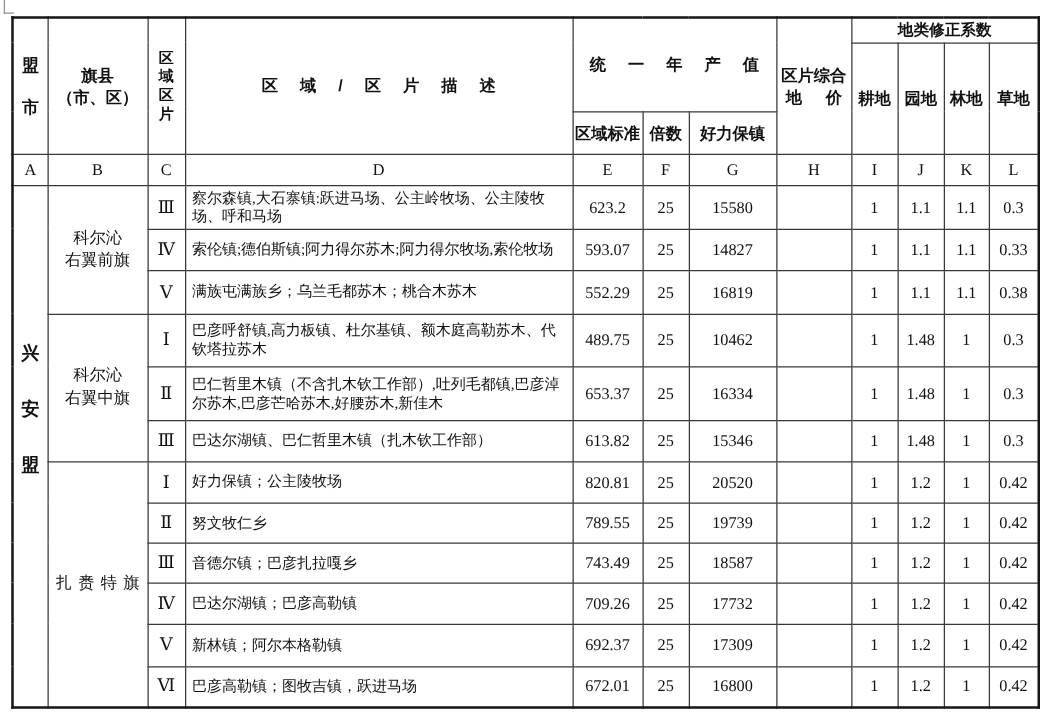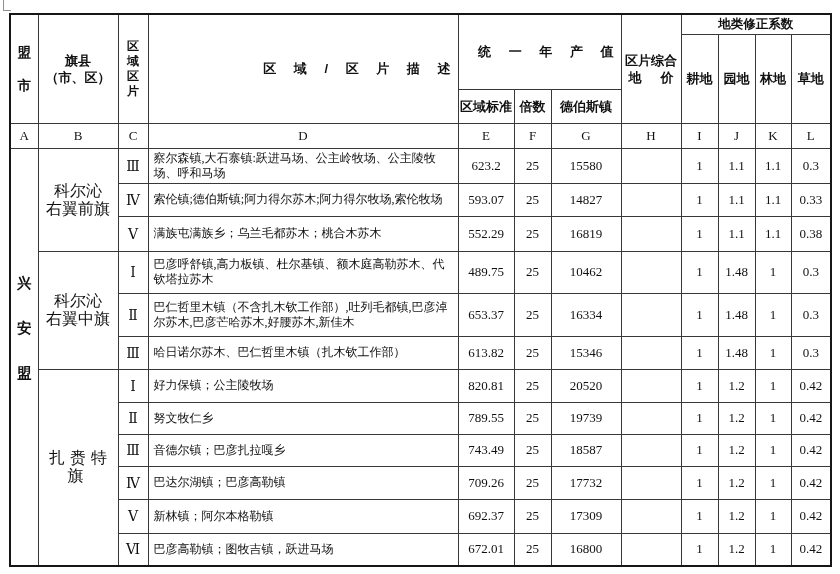--- a/index.html
+++ b/index.html
@@ -24,35 +24,35 @@
   }
   td{
     border:1px solid #383838;text-align:center;vertical-align:middle;
     padding:0;color:#111;overflow:hidden;
   }
   .hd{
     font-family:"Liberation Sans","DejaVu Sans",sans-serif;
     font-weight:bold;font-size:13px;line-height:17px;
   }
   .hd-sm{font-size:12.5px;margin-left:10px;}
-  .spaced{letter-spacing:7px;text-indent:7px;text-align:right;}
+  .spaced{letter-spacing:7px;text-indent:7px;}
   .vchars div{margin:0;}
   .v2 div{line-height:33px;font-size:13.5px;}
   .v4 div{line-height:15px;font-size:12px;}
   .vleague{position:relative;top:-28px;}
   .vleague div{line-height:45px;font-size:14.5px;font-family:"Liberation Sans","DejaVu Sans",sans-serif;font-weight:bold;}
   .justify-row{display:flex;justify-content:space-between;padding:0 7px;}
   .letters td{font-size:13px;font-family:"Liberation Serif",serif;}
   .zone-c{font-size:14px;font-family:"DejaVu Serif","DejaVu Sans",serif;}
   .desc{
     text-align:left;padding:1px 5px;font-size:12px;line-height:15px;
     font-family:"Liberation Serif",serif;
   }
   .num{font-size:13px;font-family:"Liberation Serif",serif;}
-  .banner-c{font-size:16px;line-height:18px;font-family:Liberation Serif, serif;}
+  .banner-c{font-size:13px;line-height:18px;font-family:Liberation Mono, monospace;}
   .banner-c.spread{letter-spacing:5px;text-indent:5px;}
 </style>
 </head>
 <body>
 
 <div class="corner-mark"></div>
 <span class="artifact">'</span>
 
 <table>
   <colgroup>
@@ -102,21 +102,21 @@
     </tr>
     <tr style="height:55px">
       <td rowspan="2" class="hd">耕地</td>
       <td rowspan="2" class="hd">园地</td>
       <td rowspan="2" class="hd">林地</td>
       <td rowspan="2" class="hd">草地</td>
     </tr>
     <tr style="height:34px">
       <td class="hd">区域标准</td>
       <td class="hd">倍数</td>
-      <td class="hd">德伯斯镇</td>
+      <td class="hd">好力保镇</td>
     </tr>
     <tr class="letters" style="height:25px">
       <td>A</td>
       <td>B</td>
       <td>C</td>
       <td>D</td>
       <td>E</td>
       <td>F</td>
       <td>G</td>
       <td>H</td>
@@ -197,21 +197,21 @@
       <td class="num">25</td>
       <td class="num">16334</td>
       <td class="num"></td>
       <td class="num">1</td>
       <td class="num">1.48</td>
       <td class="num">1</td>
       <td class="num">0.3</td>
     </tr>
     <tr style="height:33px">
       <td class="zone-c">Ⅲ</td>
-      <td class="desc">哈日诺尔苏木、巴仁哲里木镇（扎木钦工作部）</td>
+      <td class="desc">巴达尔湖镇、巴仁哲里木镇（扎木钦工作部）</td>
       <td class="num">613.82</td>
       <td class="num">25</td>
       <td class="num">15346</td>
       <td class="num"></td>
       <td class="num">1</td>
       <td class="num">1.48</td>
       <td class="num">1</td>
       <td class="num">0.3</td>
     </tr>
     <tr style="height:33px">

